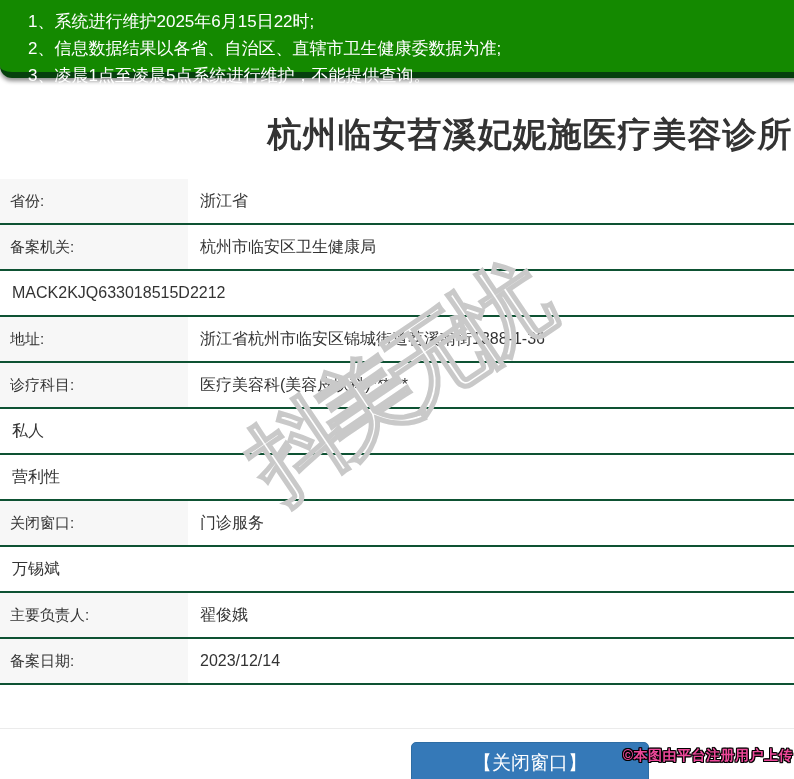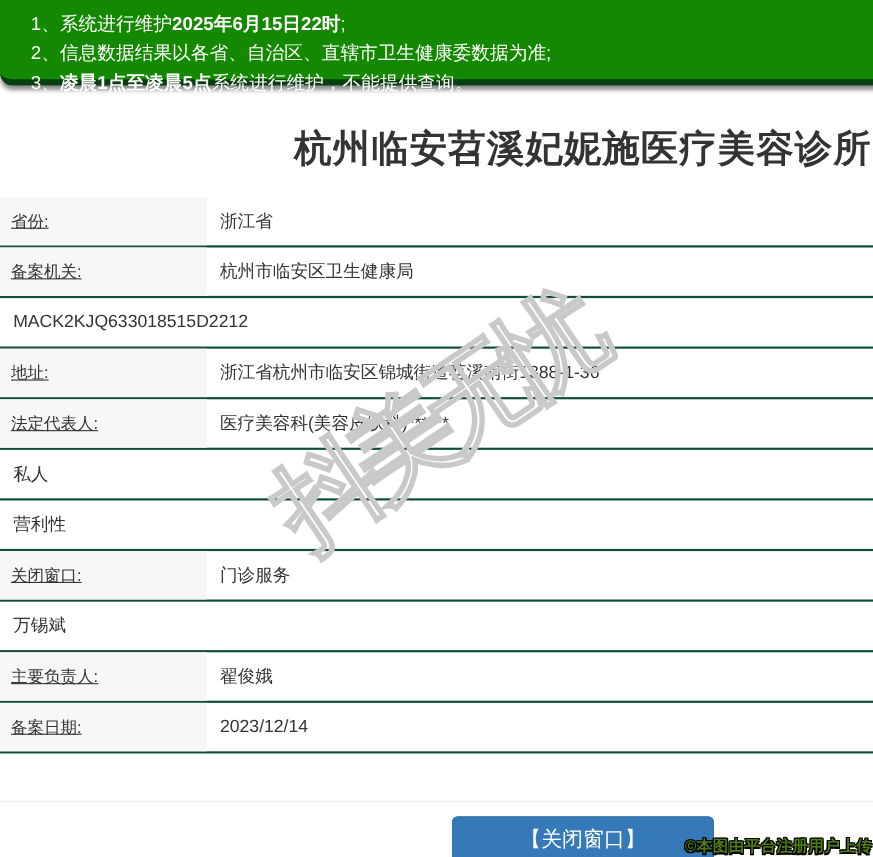--- a/index.html
+++ b/index.html
@@ -23,21 +23,21 @@
     border-radius:0 0 12px 12px;
     border-bottom:6px solid #06400d;
     box-shadow:0 3px 4px rgba(0,0,0,.45);
     padding:8px 0 0 28px;
     box-sizing:border-box;
     color:#ffffff;
     font-size:17px;
     line-height:27px;
   }
   .notice-line{ white-space:nowrap; }
-  .notice-line b{ font-weight:bold; }
+  .notice-line b{ font-weight:normal; }
 
   
   .title{
     margin-top:34px;
     width:1060px;
     text-align:center;
     font-size:34px;
     font-weight:600;
     color:#333333;
     letter-spacing:1px;
@@ -49,21 +49,21 @@
     display:flex;
     height:44px;
     border-bottom:2px solid #0e5233;
   }
   .cell-label{
     width:188px;
     background:#f7f7f7;
     display:flex;align-items:center;
     padding-left:10px;
     box-sizing:border-box;
-    font-size:15px;color:#333333;text-decoration:underline;
+    font-size:15px;color:#333333;
   }
   .cell-value{
     flex:1;
     display:flex;align-items:center;
     padding-left:12px;
     font-size:16px;color:#333333;
   }
 
   .faint-divider{
     margin-top:43px;
@@ -98,24 +98,24 @@
     letter-spacing:-14px;
     color:transparent;
     -webkit-text-stroke:2px #c9c9c9;
     pointer-events:none;
     white-space:nowrap;
   }
 
   
   .copyright{
     position:absolute;
-    right:1px;bottom:0;
+    right:1px;bottom:14px;
     font-size:14px;
     font-weight:bold;
-    color:#4d7c0f;
+    color:#ec4899;
     text-shadow:
       -1px -1px 0 #000, 1px -1px 0 #000,
       -1px  1px 0 #000, 1px  1px 0 #000,
        0   -1px 0 #000, 0    1px 0 #000,
       -1px  0   0 #000, 1px  0   0 #000;
     letter-spacing:0.5px;
   }
 </style>
 </head>
 <body>
@@ -141,21 +141,21 @@
         <div class="cell-value">杭州市临安区卫生健康局</div>
       </div>
       <div class="row">
         <div class="cell-value">MACK2KJQ633018515D2212</div>
       </div>
       <div class="row">
         <div class="cell-label">地址:</div>
         <div class="cell-value">浙江省杭州市临安区锦城街道苕溪南街1388-1-36</div>
       </div>
       <div class="row">
-        <div class="cell-label">法定代表人:</div>
+        <div class="cell-label">诊疗科目:</div>
         <div class="cell-value">医疗美容科(美容皮肤科)******</div>
       </div>
       <div class="row">
         <div class="cell-value">私人</div>
       </div>
       <div class="row">
         <div class="cell-value">营利性</div>
       </div>
       <div class="row">
         <div class="cell-label">关闭窗口:</div>

